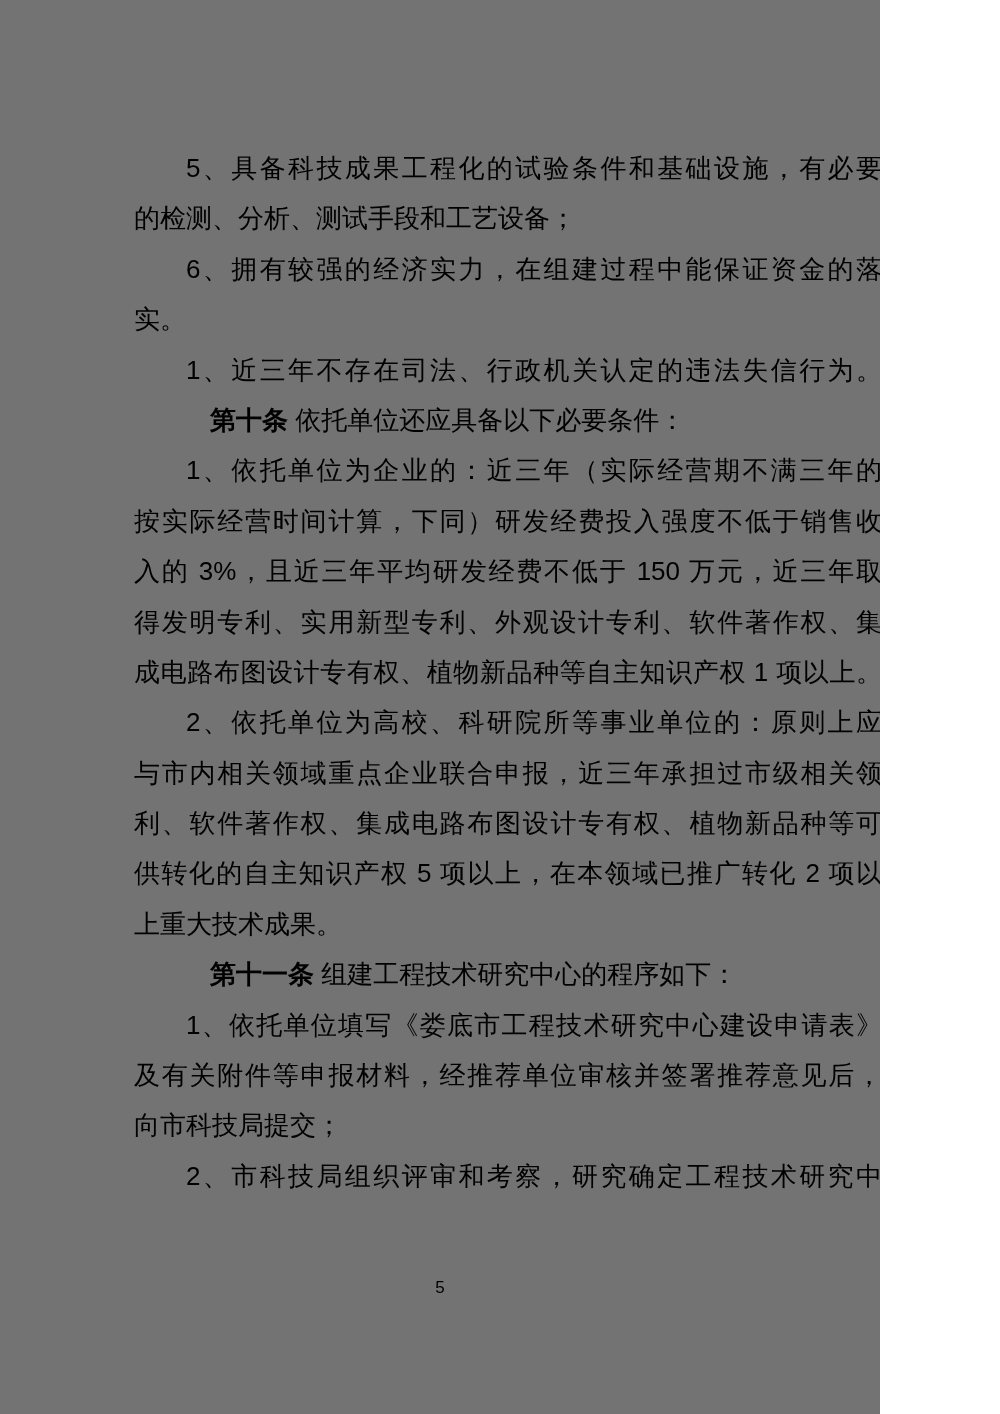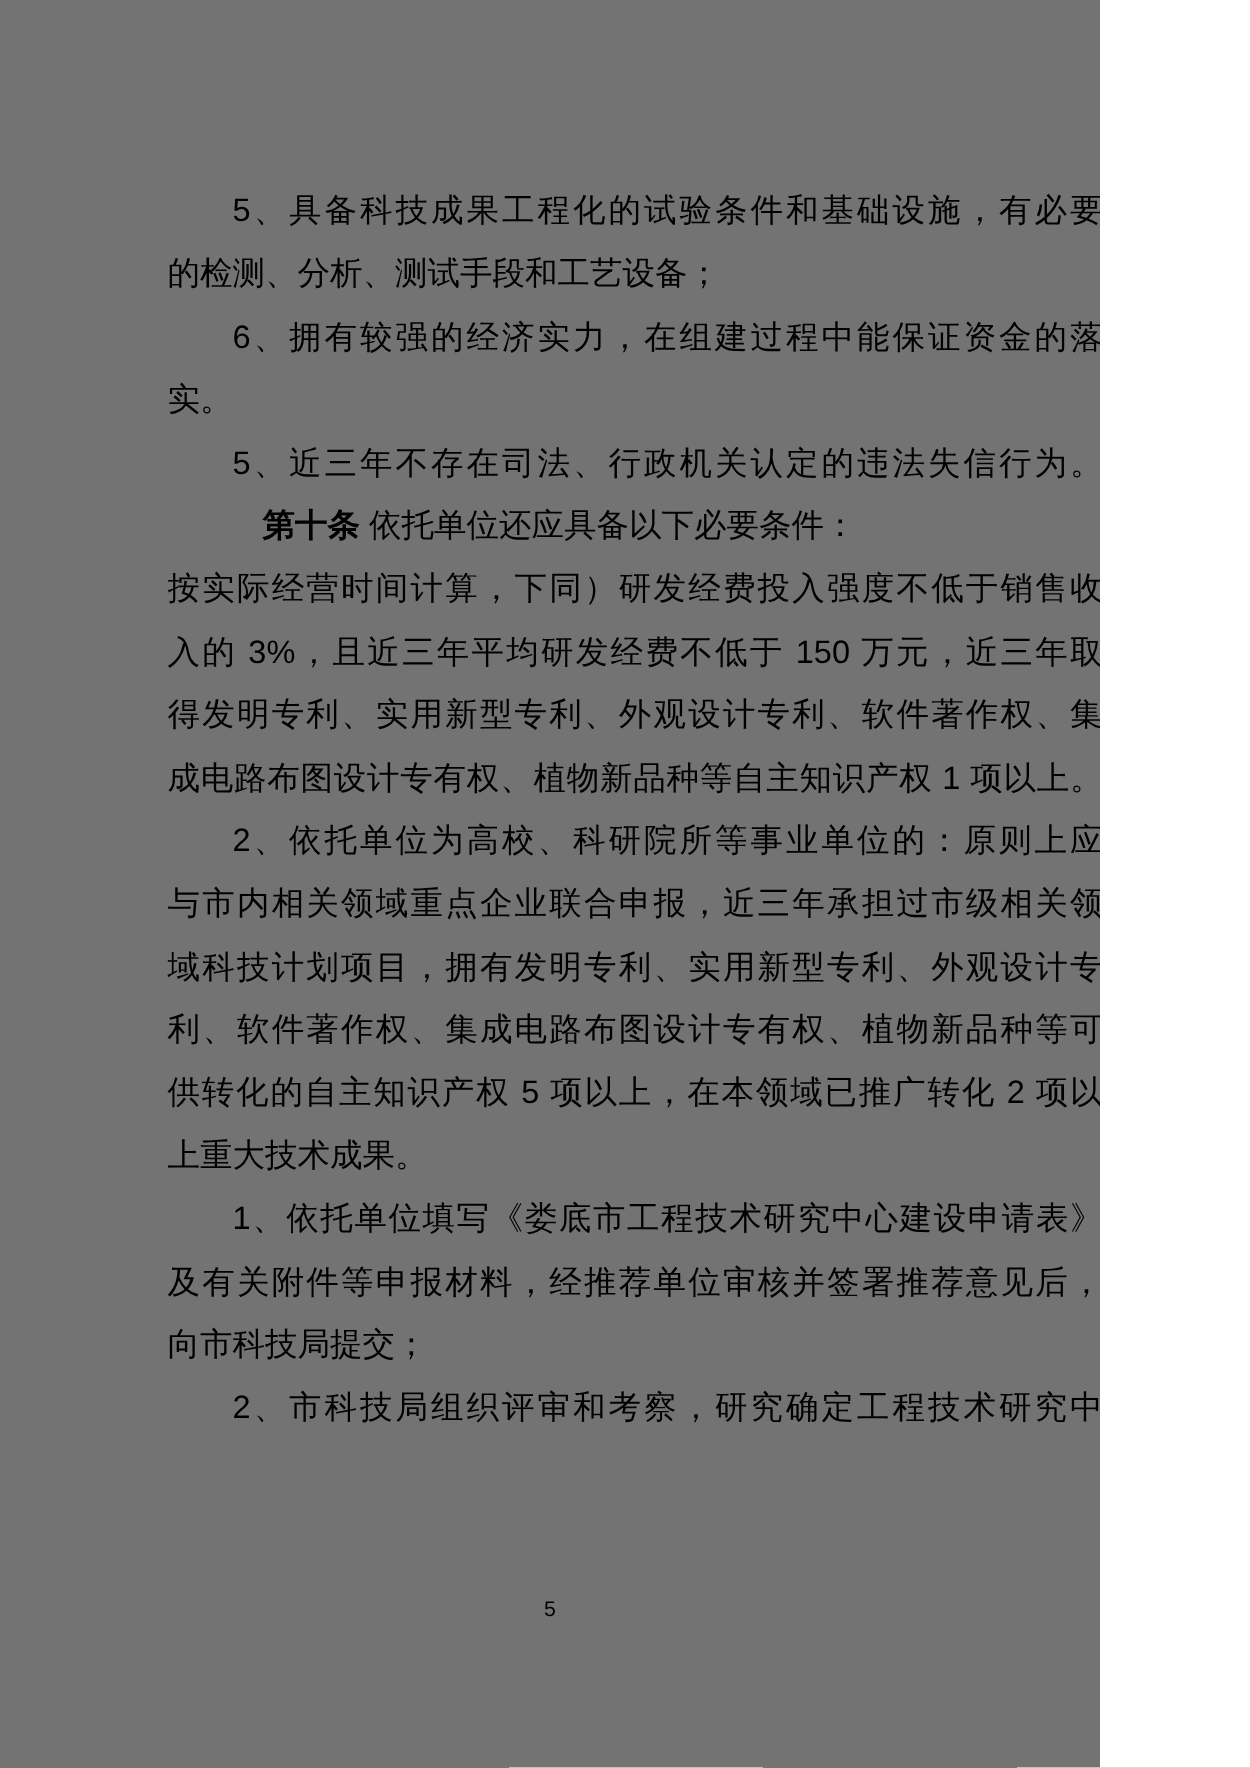--- a/index.html
+++ b/index.html
@@ -54,31 +54,32 @@
 </style>
 </head>
 <body>
 
 <div class="page">
   <div class="doc-body">
       <div class="line just ind"><span>5、具备科技成果工程化的试验条件和基础设施，有必要</span></div>
       <div class="line"><span>的检测、分析、测试手段和工艺设备；</span></div>
       <div class="line just ind"><span>6、拥有较强的经济实力，在组建过程中能保证资金的落</span></div>
       <div class="line"><span>实。</span></div>
-      <div class="line just ind"><span>5、近三年不存在司法、行政机关认定的违法失信行为。</span></div>
+      <div class="line just ind"><span>1、近三年不存在司法、行政机关认定的违法失信行为。</span></div>
       <div class="line ind"><b>第十条</b><span> 依托单位还应具备以下必要条件：</span></div>
+      <div class="line just ind"><span>1、依托单位为企业的：近三年（实际经营期不满三年的</span></div>
       <div class="line just"><span>按实际经营时间计算，下同）研发经费投入强度不低于销售收</span></div>
       <div class="line just"><span>入的 3%，且近三年平均研发经费不低于 150 万元，近三年取</span></div>
       <div class="line just"><span>得发明专利、实用新型专利、外观设计专利、软件著作权、集</span></div>
       <div class="line just"><span>成电路布图设计专有权、植物新品种等自主知识产权 1 项以上。</span></div>
       <div class="line just ind"><span>2、依托单位为高校、科研院所等事业单位的：原则上应</span></div>
       <div class="line just"><span>与市内相关领域重点企业联合申报，近三年承担过市级相关领</span></div>
-      <div class="line just"><span>域科技计划项目，拥有发明专利、实用新型专利、外观设计专</span></div>
       <div class="line just"><span>利、软件著作权、集成电路布图设计专有权、植物新品种等可</span></div>
       <div class="line just"><span>供转化的自主知识产权 5 项以上，在本领域已推广转化 2 项以</span></div>
       <div class="line"><span>上重大技术成果。</span></div>
+      <div class="line ind"><b>第十一条</b><span> 组建工程技术研究中心的程序如下：</span></div>
       <div class="line just ind"><span>1、依托单位填写《娄底市工程技术研究中心建设申请表》</span></div>
       <div class="line just"><span>及有关附件等申报材料，经推荐单位审核并签署推荐意见后，</span></div>
       <div class="line"><span>向市科技局提交；</span></div>
       <div class="line just ind"><span>2、市科技局组织评审和考察，研究确定工程技术研究中</span></div>
     </div>
   <div class="pagenum">5</div>
 </div>
 
 </body></html>

